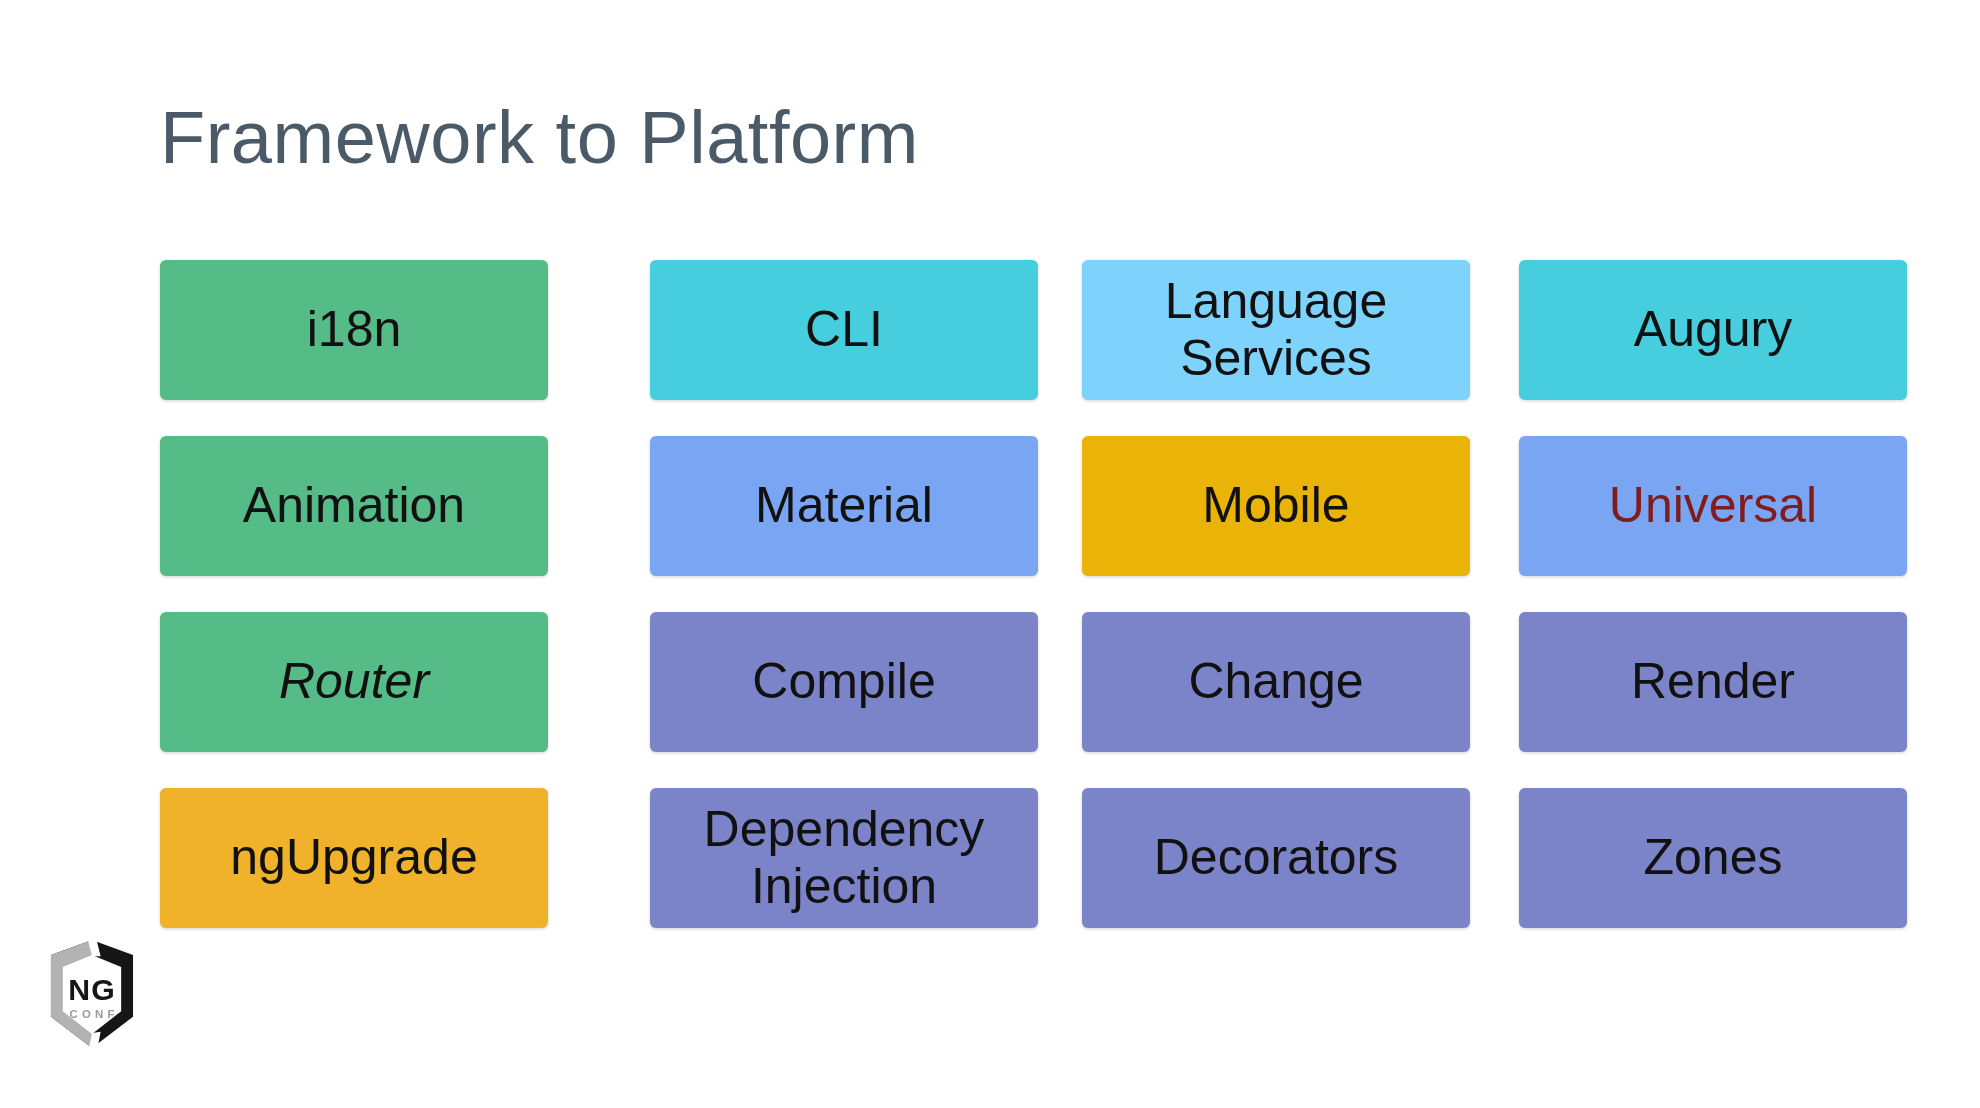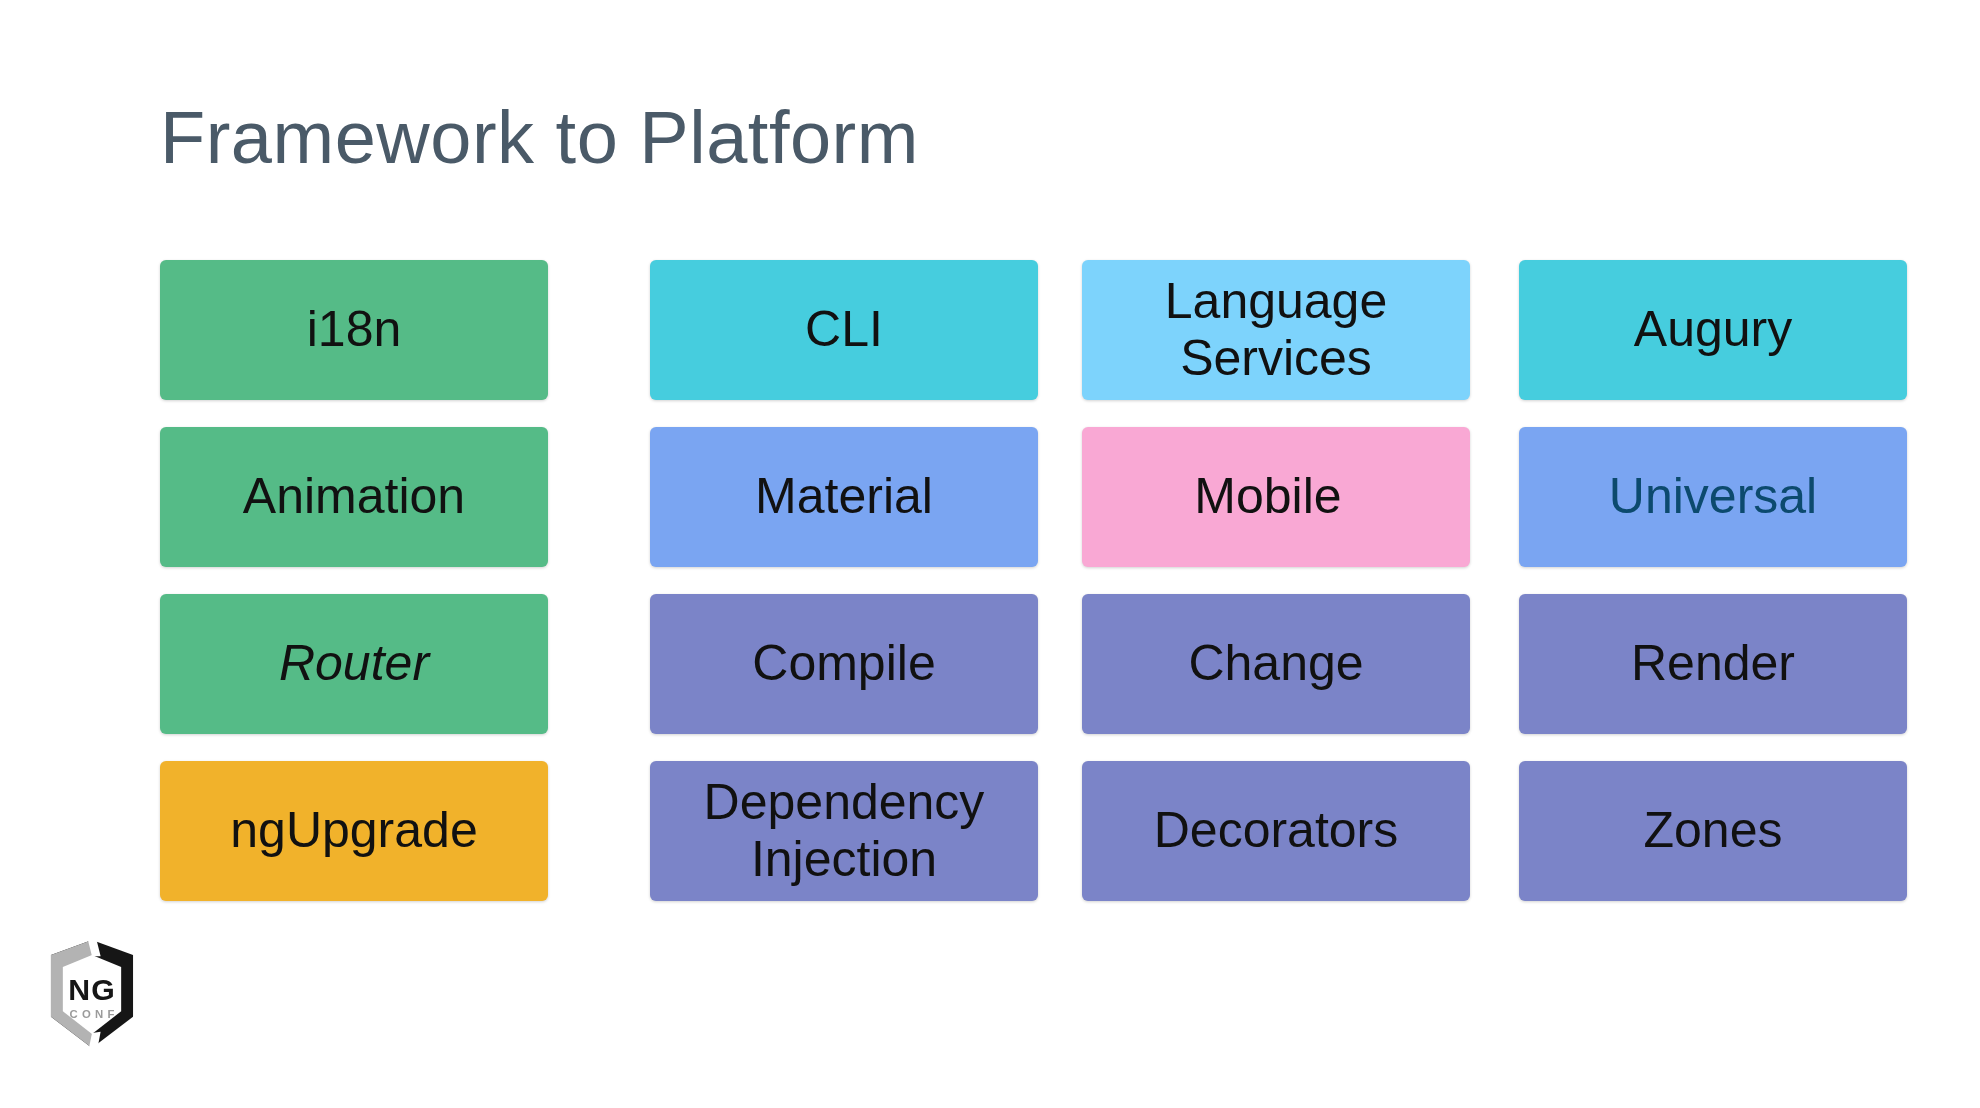--- a/index.html
+++ b/index.html
@@ -28,21 +28,21 @@
     letter-spacing: 0.5px;
   }
   .grid {
     position: absolute;
     left: 160px;
     top: 260px;
     width: 1760px;
   }
   .row {
     display: flex;
-    margin-bottom: 27px;
+    margin-bottom: 36px;
   }
   .box {
     box-sizing: border-box;
     width: 388px;
     height: 140px;
     padding: 0 24px;
     border-radius: 6px;
     display: flex;
     align-items: center;
     justify-content: center;
@@ -77,22 +77,22 @@
     <div class="row">
       <div class="box" style="background: rgb(85, 187, 135); color: rgb(17, 17, 17);">i18n</div>
       <div class="box" style="background: rgb(70, 205, 222); color: rgb(17, 17, 17);">CLI</div>
       <div class="box" style="background: #7dd3fc; color: rgb(17, 17, 17);">Language Services</div>
       <div class="box" style="background: rgb(70, 205, 222); color: rgb(17, 17, 17);">Augury</div>
     </div>
 
     <div class="row">
       <div class="box" style="background: rgb(85, 187, 135); color: rgb(17, 17, 17);">Animation</div>
       <div class="box" style="background: rgb(122, 165, 242); color: rgb(17, 17, 17);">Material</div>
-      <div class="box" style="background: #f9a8d4; color: rgb(17, 17, 17); padding-left: 8px;">Mobile</div>
-      <div class="box" style="background: rgb(122, 165, 242); color: #0c4a6e;">Universal</div>
+      <div class="box" style="background: #eab308; color: rgb(17, 17, 17);">Mobile</div>
+      <div class="box" style="background: rgb(122, 165, 242); color: #7f1d1d;">Universal</div>
     </div>
 
     <div class="row">
       <div class="box" style="background: rgb(85, 187, 135); color: rgb(17, 17, 17); font-style: italic;">Router</div>
       <div class="box" style="background: rgb(123, 132, 200); color: rgb(17, 17, 17);">Compile</div>
       <div class="box" style="background: rgb(123, 132, 200); color: rgb(17, 17, 17);">Change</div>
       <div class="box" style="background: rgb(123, 132, 200); color: rgb(17, 17, 17);">Render</div>
     </div>
 
     <div class="row">

